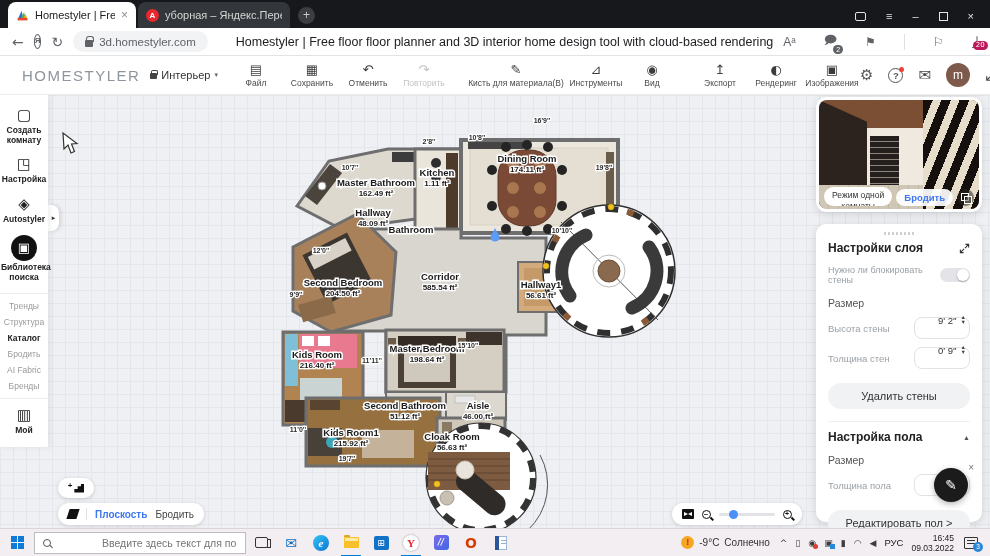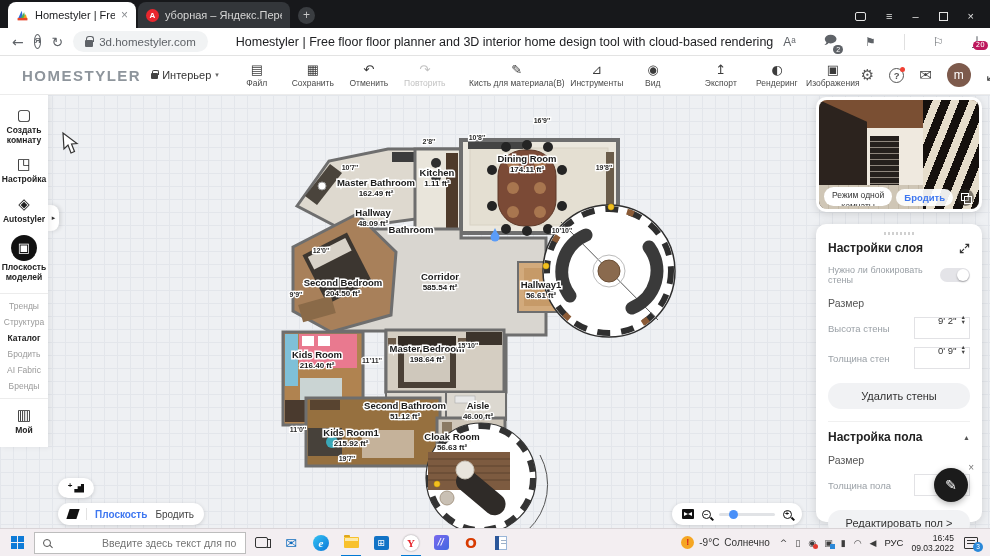--- a/index.html
+++ b/index.html
@@ -29,21 +29,21 @@
   .lock { width:8px; height:7px; background:#5f6368; border-radius:1px; position:relative; margin-top:3px; }
   .lock:before { content:""; position:absolute; top:-4px; left:1px; width:6px; height:5px; border:1.5px solid #5f6368; border-bottom:none; border-radius:3px 3px 0 0; }
   .pagetitle { color:#202124; font-size:12.5px; margin-left:18px; white-space:nowrap; }
   .abar-right { margin-left:auto; display:flex; align-items:center; gap:28px; color:#5f6368; }
   .badge { position:absolute; background:#5f6368; color:#fff; border-radius:7px; font-size:7px; padding:0 3px; line-height:9px; }
   .dl-badge { position:absolute; right:-6px; bottom:-3px; background:#be185d; color:#fff; border-radius:7px; font-size:7px; padding:0 3px; line-height:9px; }
   .rel { position:relative; }
 
   
   .appheader { position:absolute; top:56px; left:0; right:0; height:39px; background:#fff; border-bottom:1px solid #ececec; display:flex; align-items:center; padding:0 10px 0 14px; z-index:30; }
-  .logo-text { font-size:15px; font-weight:bold; letter-spacing:1.5px; color:#8e959c; margin:0 10px 0 8px; }
+  .logo-text { font-size:15px; font-weight:normal; letter-spacing:1.5px; color:#8e959c; margin:0 10px 0 8px; }
   .proj { display:flex; align-items:center; gap:4px; font-size:11px; color:#333; margin-right:4px; }
   .mini-lock { width:7px; height:6px; background:#444; border-radius:1px; position:relative; margin-top:2px; }
   .mini-lock:before { content:""; position:absolute; top:-3px; left:1px; width:5px; height:4px; border:1px solid #444; border-bottom:none; border-radius:2px 2px 0 0; }
   .tb-group { display:flex; }
   .tb-item { width:56px; text-align:center; cursor:pointer; }
   .tb-item .tb-ic { display:block; font-size:13px; color:#3c3c3c; line-height:14px; }
   .tb-item .tb-lb { display:block; font-size:8.5px; color:#4a4a4a; margin-top:1px; }
   .tb-item.wide { width:104px; }
   .tb-item.disabled .tb-ic, .tb-item.disabled .tb-lb { color:#c3c3c3; }
   .tb-sep { width:1px; height:26px; background:#e7e7e7; margin:0 6px; }
@@ -93,21 +93,21 @@
   .settings-card { position:absolute; right:8px; top:224px; width:166px; height:298px; background:#fff; border-radius:10px; box-shadow:0 2px 10px rgba(0,0,0,.14); z-index:25; padding:8px 12px 10px; }
   .drag-dots { width:30px; height:3px; margin:0 auto 6px; background:repeating-linear-gradient(90deg,#d0d0d0 0 2px, transparent 2px 4px); }
   .panel-h { display:flex; align-items:center; justify-content:space-between; font-size:12px; font-weight:bold; color:#222; margin-bottom:10px; }
   .toggle-row { display:flex; align-items:center; justify-content:space-between; margin-bottom:12px; }
   .toggle-label { font-size:9px; color:#9aa0a6; width:104px; }
   .toggle { width:30px; height:14px; border-radius:7px; background:#e4e4e8; position:relative; flex:none; }
   .toggle .knob { position:absolute; right:1px; top:1px; width:12px; height:12px; border-radius:50%; background:#fff; box-shadow:0 1px 2px rgba(0,0,0,.3); }
   .sec-label { font-size:10.5px; color:#555; margin:6px 0 8px; }
   .num-row { display:flex; align-items:center; justify-content:space-between; margin-bottom:8px; }
   .num-label { font-size:9.5px; color:#9aa0a6; }
-  .num-input { display:flex; align-items:center; border:1px solid #e2e2e5; border-radius:0; height:22px; width:56px; padding:0 3px 16px 6px; }
+  .num-input { display:flex; align-items:center; border:1px solid #e2e2e5; border-radius:8px; height:22px; width:56px; padding:0 3px 16px 6px; }
   .num-val { font-size:9.5px; color:#333; flex:1; text-align:right; padding-right:4px; }
   .stepper { display:flex; flex-direction:column; font-size:5.5px; color:#444; line-height:5px; }
   .panel-btn { width:100%; height:26px; border-radius:13px; background:#f1f2f4; border:none; font-size:11px; color:#333; font-family:inherit; margin-top:6px; cursor:pointer; }
   .panel-div { border-top:1px solid #f0f0f0; margin:12px 0 8px; }
   .collapse-caret { font-size:7px; color:#555; }
   .fab { position:absolute; right:22px; top:468px; width:34px; height:34px; border-radius:50%; background:#1b1b1b; color:#fff; z-index:28; text-align:center; line-height:34px; font-size:14px; box-shadow:0 2px 6px rgba(0,0,0,.3); }
   .fab-x { position:absolute; right:16px; top:462px; font-size:10px; color:#777; z-index:29; }
 
   
   .pill { position:absolute; background:#fff; border-radius:11px; box-shadow:0 1px 4px rgba(0,0,0,.15); display:flex; align-items:center; z-index:15; }
@@ -484,21 +484,21 @@
         <span class="sb-icon ic">▢</span>
         <span class="sb-label">Создать комнату</span>
       </div><div class="sb-item">
         <span class="sb-icon ic">◳</span>
         <span class="sb-label">Настройка</span>
       </div><div class="sb-item">
         <span class="sb-icon ic">◈</span>
         <span class="sb-label">Autostyler</span>
       </div><div class="sb-item active">
         <span class="sb-icon ic">▣</span>
-        <span class="sb-label">Плоскость моделей</span>
+        <span class="sb-label">Библиотека поиска</span>
       </div></div>
   <div class="sb-sub">
 
   <div class="sb-sub-item">Тренды</div>
       <div class="sb-sub-item">Структура</div>
       <div class="sb-sub-item current">Каталог</div>
       <div class="sb-sub-item">Бродить</div>
       <div class="sb-sub-item">AI Fabric</div>
       <div class="sb-sub-item">Бренды</div>
     </div>

